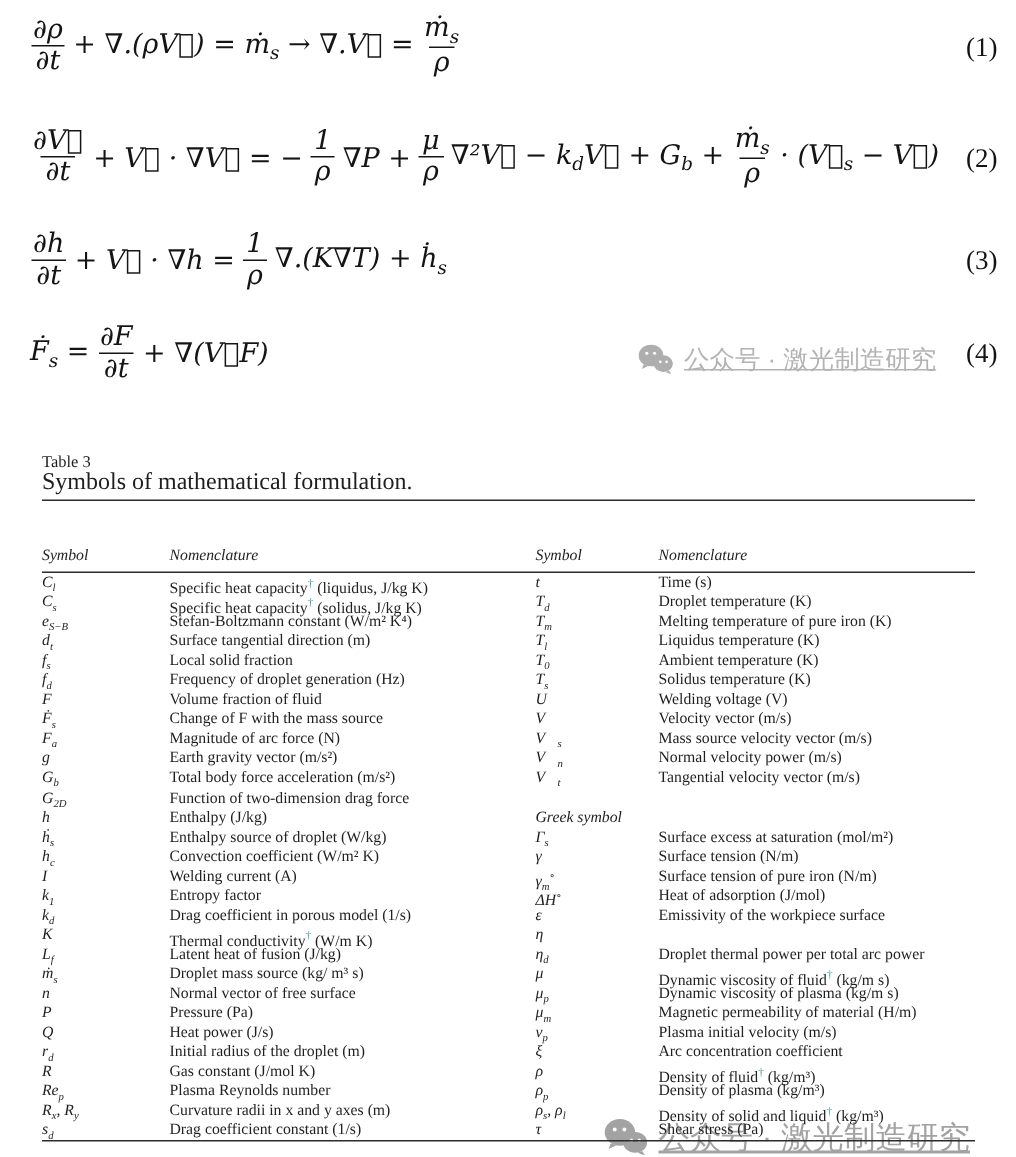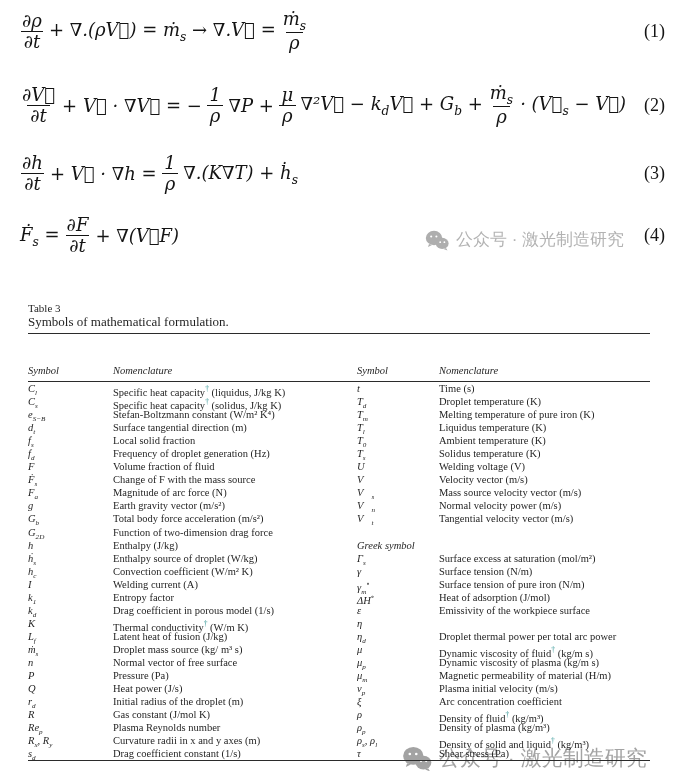--- a/index.html
+++ b/index.html
@@ -24,35 +24,35 @@
   }
   .eqc .seg{white-space:pre;}
   .frac{display:inline-flex;flex-direction:column;align-items:center;line-height:1.05;}
   .frac .num{display:block;padding:0 2px;}
   .frac .den{display:block;border-top:1.3px solid #141414;padding:1px 3px 0 3px;}
   .eqno{font-style:normal;font-size:18px;color:#141414;}
   sub{font-size:68%;}
   sup{font-size:68%;}
   
   .wm{
-    position:absolute;display:flex;align-items:flex-end;gap:7px;
+    position:absolute;display:flex;align-items:center;gap:7px;
     font-family:"Liberation Sans","DejaVu Sans",sans-serif;
-    z-index:1;white-space:nowrap;
+    z-index:1;white-space:nowrap;text-decoration:underline;
   }
   .wm-mid{top:228px;left:425px;font-size:17px;color:#b3b3b3;}
   .wm-bottom{top:744px;left:402px;font-size:21px;color:#a3a3a3;}
   .wm svg{flex:0 0 auto;}
   
   .tbl{
     position:absolute;top:302px;left:28px;right:27px;
     font-size:10.5px;line-height:13px;color:#1f1f1f;
     z-index:2;
   }
   .tbl-title{font-weight:normal;font-size:11px;}
-  .tbl-caption{font-size:13px;margin-bottom:5px;}
+  .tbl-caption{font-size:16px;margin-bottom:5px;}
   .rule-thick{border-top:1.6px solid #2b2b2b;}
   .rule-thin{border-top:1px solid #2b2b2b;}
   .thead,.trow{
     display:grid;
     grid-template-columns:85px 244px 82px 1fr;
   }
   .thead{padding:5px 0 4px 0;font-style:italic;margin-top:25px;}
   .tbody .trow{height:13.05px;line-height:13.05px;}
   .cell{white-space:nowrap;overflow:visible;}
   .sym{font-style:italic;}

